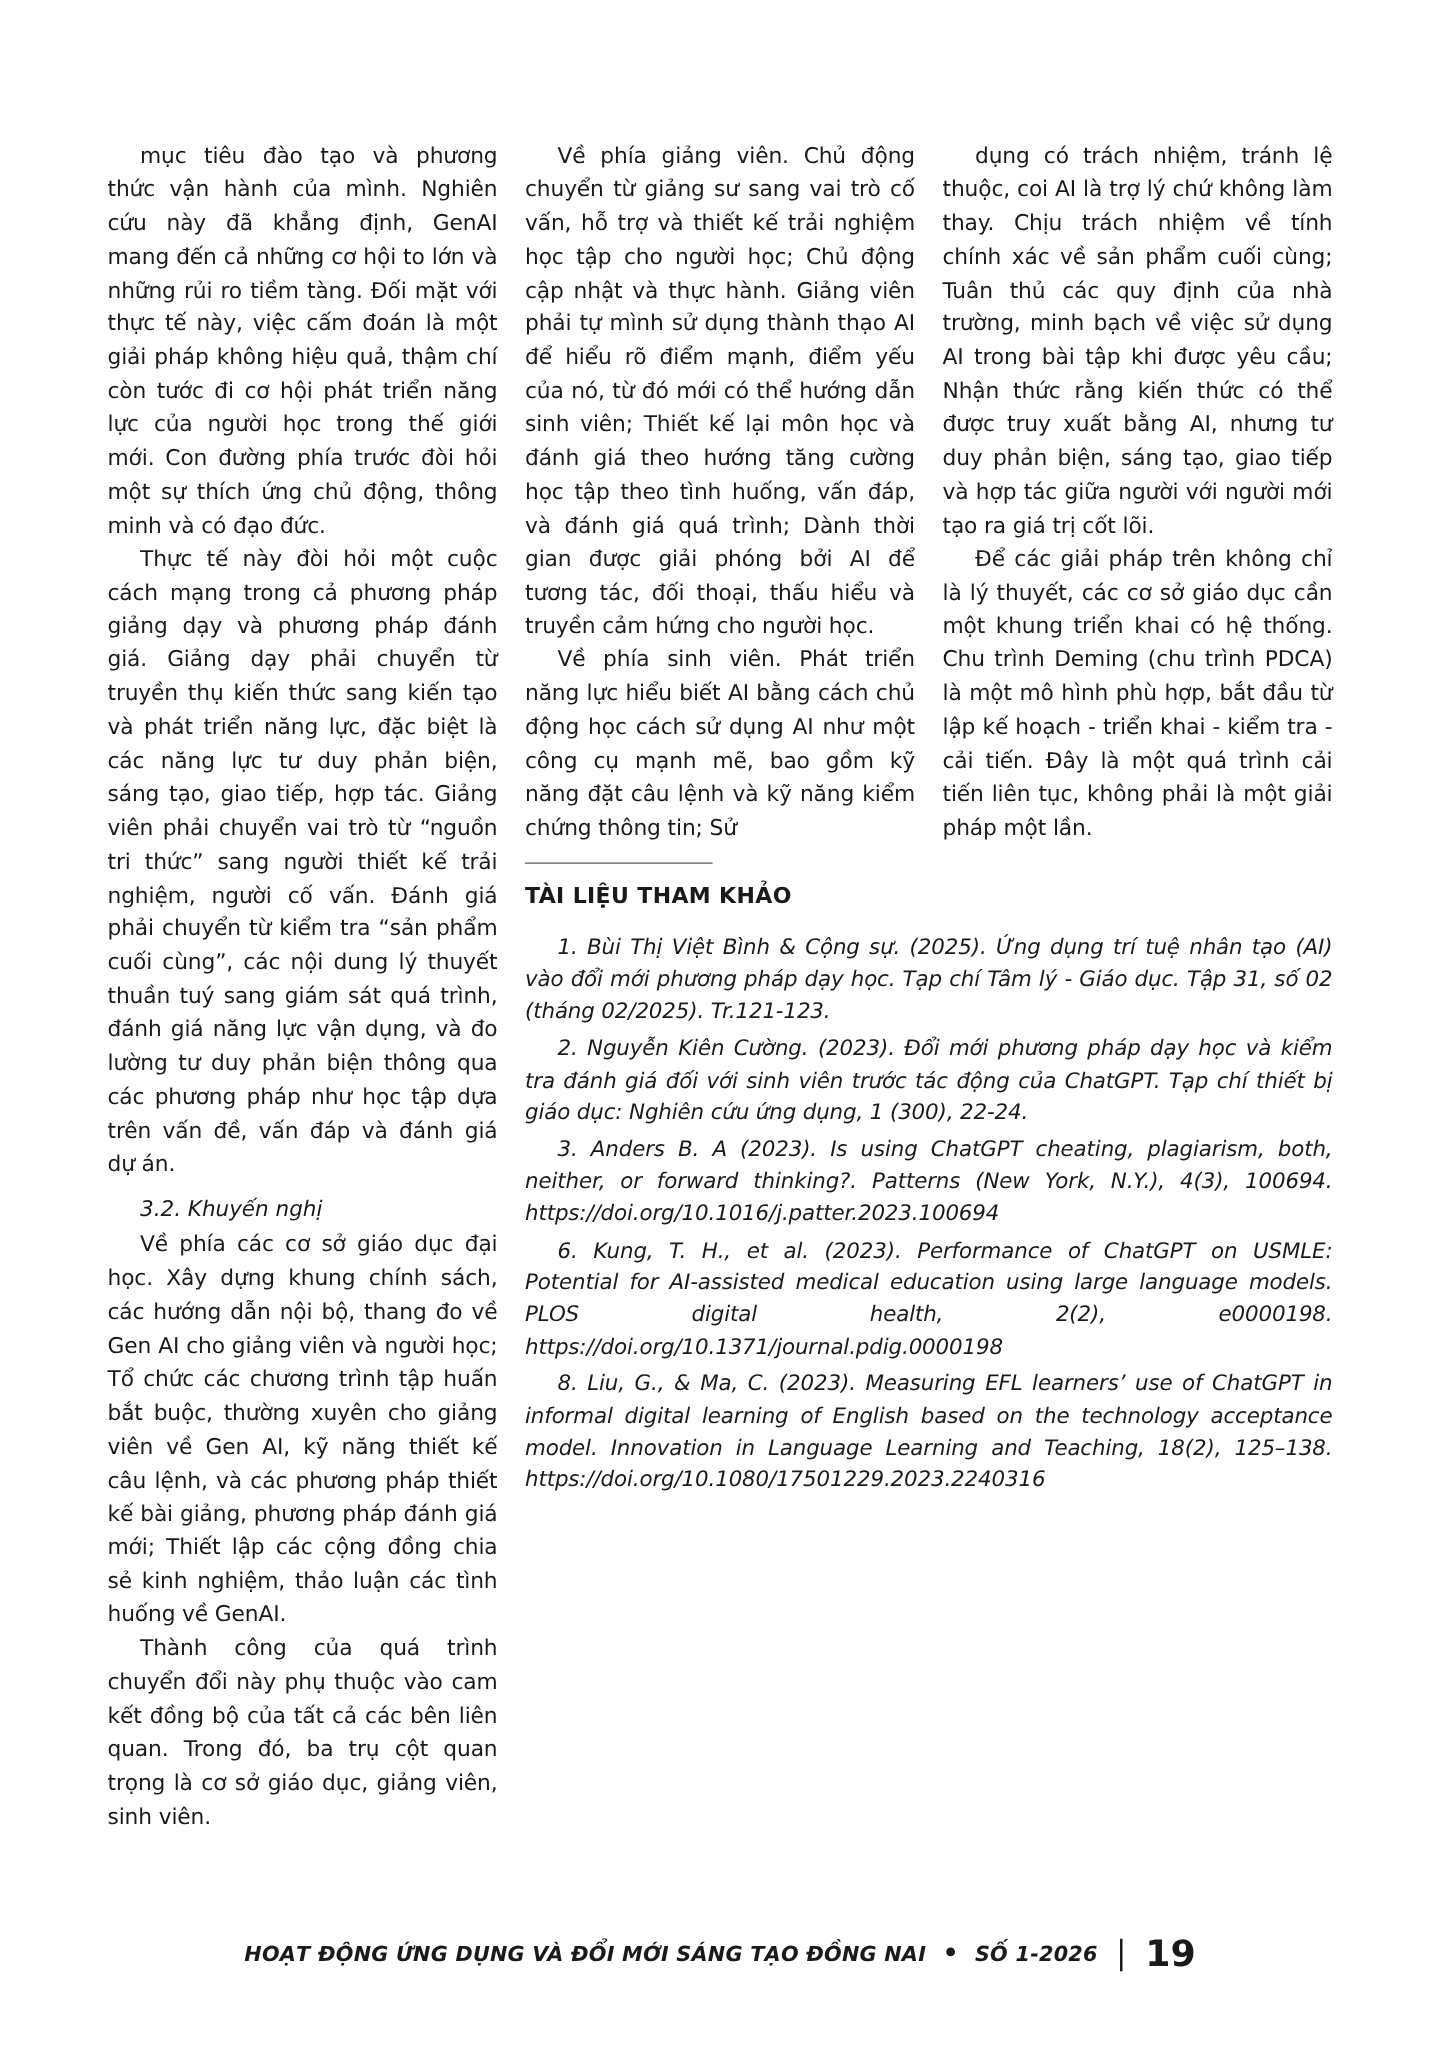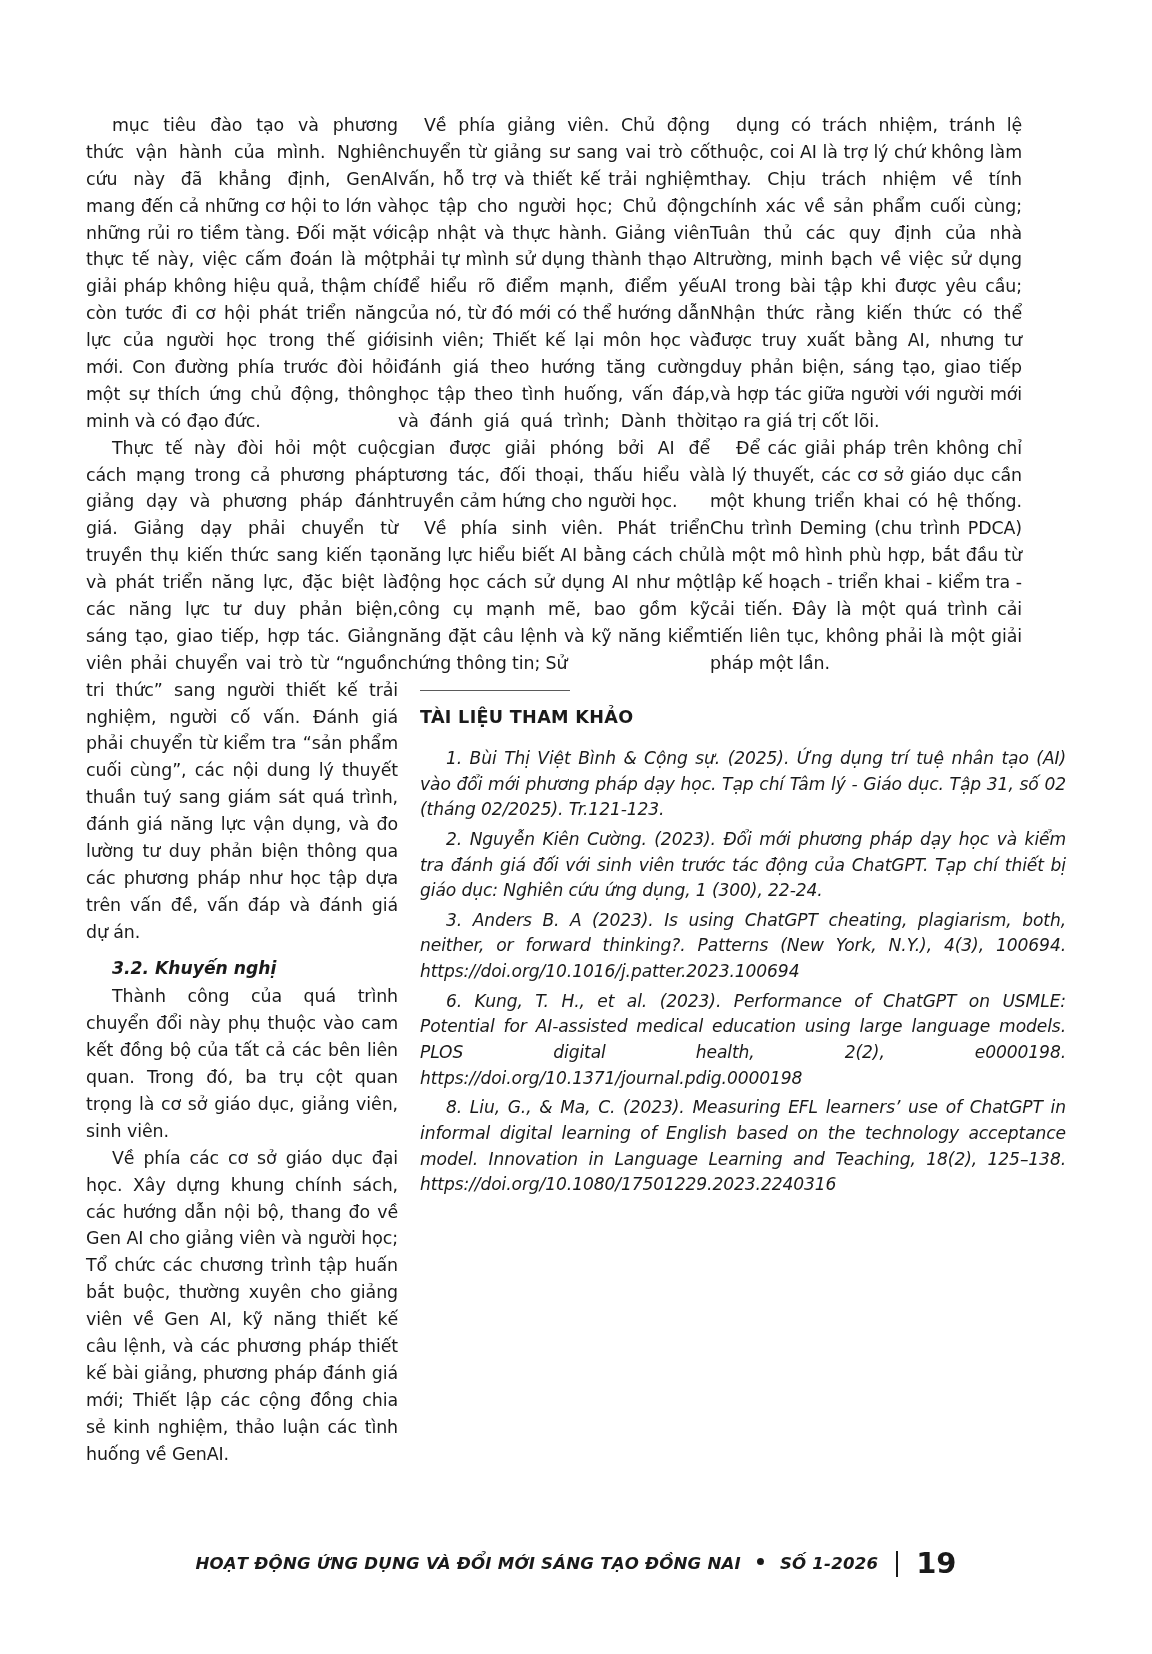--- a/index.html
+++ b/index.html
@@ -22,40 +22,41 @@
     height: 1654px;
     background: #fff;
   }
   
   .cols {
     position: absolute;
     left: 86px;
     top: 112px;
     width: 980px;
     display: flex;
+    gap: 22px;
   }
   .col {
     width: 312px;
   }
   .col p,
   .refs p {
     margin: 0;
     text-align: justify;
     text-justify: inter-word;
     font-size: 17.4px;
     line-height: 1.545;
     letter-spacing: -0.1px;
     text-indent: 26px;
     hyphens: none;
   }
   .col h3 {
     margin: 10px 0 2px 0;
     font-size: 17.2px;
     font-style: italic;
-    font-weight: bold;
+    font-weight: normal;
     text-indent: 26px;
     line-height: 1.5;
   }
   
   .refbox {
     position: absolute;
     left: 420px;
     top: 690px;
     width: 646px;
   }
@@ -120,22 +121,22 @@
 </head>
 <body>
 
 <div class="page">
 
   <div class="cols">
     <div class="col">
       <p>mục tiêu đào tạo và phương thức vận hành của mình. Nghiên cứu này đã khẳng định, GenAI mang đến cả những cơ hội to lớn và những rủi ro tiềm tàng. Đối mặt với thực tế này, việc cấm đoán là một giải pháp không hiệu quả, thậm chí còn tước đi cơ hội phát triển năng lực của người học trong thế giới mới. Con đường phía trước đòi hỏi một sự thích ứng chủ động, thông minh và có đạo đức.</p>
       <p>Thực tế này đòi hỏi một cuộc cách mạng trong cả phương pháp giảng dạy và phương pháp đánh giá. Giảng dạy phải chuyển từ truyền thụ kiến thức sang kiến tạo và phát triển năng lực, đặc biệt là các năng lực tư duy phản biện, sáng tạo, giao tiếp, hợp tác. Giảng viên phải chuyển vai trò từ “nguồn tri thức” sang người thiết kế trải nghiệm, người cố vấn. Đánh giá phải chuyển từ kiểm tra “sản phẩm cuối cùng”, các nội dung lý thuyết thuần tuý sang giám sát quá trình, đánh giá năng lực vận dụng, và đo lường tư duy phản biện thông qua các phương pháp như học tập dựa trên vấn đề, vấn đáp và đánh giá dự án.</p>
       <h3>3.2. Khuyến nghị</h3>
+      <p>Về phía các cơ sở giáo dục đại học. Xây dựng khung chính sách, các hướng dẫn nội bộ, thang đo về Gen AI cho giảng viên và người học; Tổ chức các chương trình tập huấn bắt buộc, thường xuyên cho giảng viên về Gen AI, kỹ năng thiết kế câu lệnh, và các phương pháp thiết kế bài giảng, phương pháp đánh giá mới; Thiết lập các cộng đồng chia sẻ kinh nghiệm, thảo luận các tình huống về GenAI.</p>
       <p>Thành công của quá trình chuyển đổi này phụ thuộc vào cam kết đồng bộ của tất cả các bên liên quan. Trong đó, ba trụ cột quan trọng là cơ sở giáo dục, giảng viên, sinh viên.</p>
-      <p>Về phía các cơ sở giáo dục đại học. Xây dựng khung chính sách, các hướng dẫn nội bộ, thang đo về Gen AI cho giảng viên và người học; Tổ chức các chương trình tập huấn bắt buộc, thường xuyên cho giảng viên về Gen AI, kỹ năng thiết kế câu lệnh, và các phương pháp thiết kế bài giảng, phương pháp đánh giá mới; Thiết lập các cộng đồng chia sẻ kinh nghiệm, thảo luận các tình huống về GenAI.</p>
     </div>
 
     <div class="col">
       <p>Về phía giảng viên. Chủ động chuyển từ giảng sư sang vai trò cố vấn, hỗ trợ và thiết kế trải nghiệm học tập cho người học; Chủ động cập nhật và thực hành. Giảng viên phải tự mình sử dụng thành thạo AI để hiểu rõ điểm mạnh, điểm yếu của nó, từ đó mới có thể hướng dẫn sinh viên; Thiết kế lại môn học và đánh giá theo hướng tăng cường học tập theo tình huống, vấn đáp, và đánh giá quá trình; Dành thời gian được giải phóng bởi AI để tương tác, đối thoại, thấu hiểu và truyền cảm hứng cho người học.</p>
       <p>Về phía sinh viên. Phát triển năng lực hiểu biết AI bằng cách chủ động học cách sử dụng AI như một công cụ mạnh mẽ, bao gồm kỹ năng đặt câu lệnh và kỹ năng kiểm chứng thông tin; Sử</p>
     </div>
 
     <div class="col">
       <p>dụng có trách nhiệm, tránh lệ thuộc, coi AI là trợ lý chứ không làm thay. Chịu trách nhiệm về tính chính xác về sản phẩm cuối cùng; Tuân thủ các quy định của nhà trường, minh bạch về việc sử dụng AI trong bài tập khi được yêu cầu; Nhận thức rằng kiến thức có thể được truy xuất bằng AI, nhưng tư duy phản biện, sáng tạo, giao tiếp và hợp tác giữa người với người mới tạo ra giá trị cốt lõi.</p>
       <p>Để các giải pháp trên không chỉ là lý thuyết, các cơ sở giáo dục cần một khung triển khai có hệ thống. Chu trình Deming (chu trình PDCA) là một mô hình phù hợp, bắt đầu từ lập kế hoạch - triển khai - kiểm tra - cải tiến. Đây là một quá trình cải tiến liên tục, không phải là một giải pháp một lần.</p>

